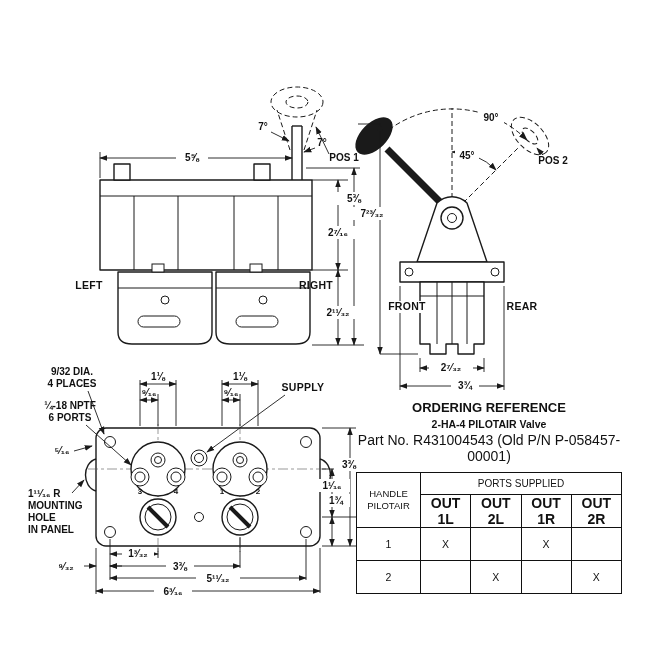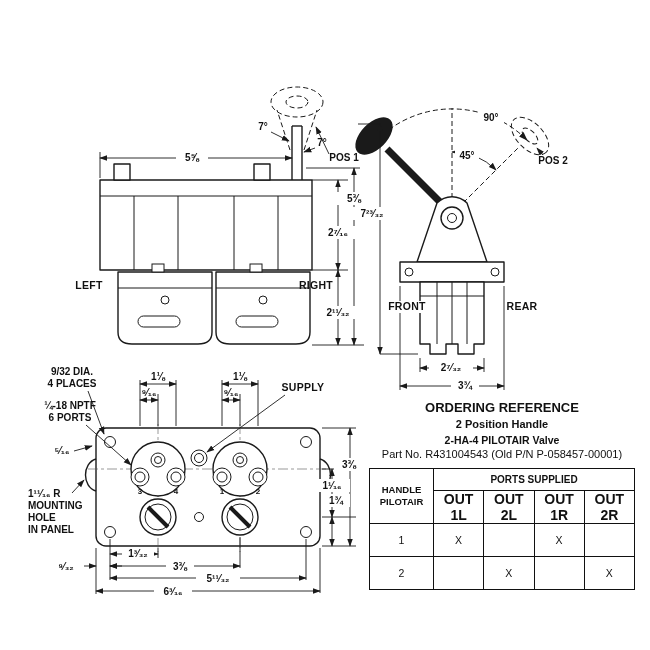--- a/index.html
+++ b/index.html
@@ -19,29 +19,29 @@
   .cl  { fill:none; stroke:#555; stroke-width:0.6; stroke-dasharray:10 3 3 3; }
   .dim { fill:none; stroke:#1a1a1a; stroke-width:0.9; }
   .bg  { fill:#fff; }
   text { text-anchor:middle; fill:#111; font-family:"Liberation Sans", sans-serif; }
   .lbl    { font-size:10px;  font-weight:bold; }
   .lbl-lg { font-size:10.5px; font-weight:bold; letter-spacing:0.3px; }
   .lbl-sm { font-size:8px;   font-weight:bold; }
   .start  { text-anchor:start; }
 
   
-  .ordering { position:absolute; left:369px; top:400px; width:266px; text-align:center; }
+  .ordering { position:absolute; left:356px; top:400px; width:266px; text-align:center; }
   .ord-heading { font-weight:bold; font-size:13px; margin-bottom:3px; }
   .ord-sub  { font-weight:bold; font-size:11px; line-height:1.2; }
   .ord-prod { font-weight:bold; font-size:10.5px; margin-top:3px; }
-  .ord-part { font-size:11px; margin-top:2px; }
+  .ord-part { font-size:14px; margin-top:2px; }
   .ports-table { border-collapse:collapse; margin-top:8px; width:100%; table-layout:fixed; }
   .ports-table td { border:1.5px solid #111; text-align:center; vertical-align:middle; background:#fff; }
-  .hp  { width:64px; font-size:9.5px; font-weight:bold; line-height:1.3; }
-  .psh { font-size:10px; font-weight:bold; height:22px; }
+  .hp  { width:64px; font-size:9.5px; font-weight:normal; line-height:1.3; }
+  .psh { font-size:10px; font-weight:normal; height:22px; }
   .pc  { font-size:14px;  font-weight:bold; height:19px; }
   .pos { font-size:10.5px; height:33px; }
   .x   { font-size:10.5px; }
 </style>
 </head>
 <body>
 
 <div class="page">
 
 
@@ -281,21 +281,20 @@
       <text class="lbl" x="180" y="570">3⅜</text>
       <rect class="bg" x="196" y="571" width="44" height="14"></rect>
       <text class="lbl" x="218" y="582">5¹¹⁄₃₂</text>
       <rect class="bg" x="154" y="584" width="38" height="14"></rect>
       <text class="lbl" x="173" y="595">6³⁄₁₆</text>
     </g>
   </svg>
 
   <div class="ordering">
     <div class="ord-heading">ORDERING REFERENCE</div>
-    <div class="ord-sub">2 Position Handle</div>
     <div class="ord-prod">2-HA-4 PILOTAIR Valve</div>
     <div class="ord-part">Part No. R431004543 (Old P/N P-058457-00001)</div>
 
     <table class="ports-table">
       <tbody>
         <tr>
           <td class="hp" rowspan="2">
             <div>HANDLE</div>
             <div>PILOTAIR</div>
           </td>

